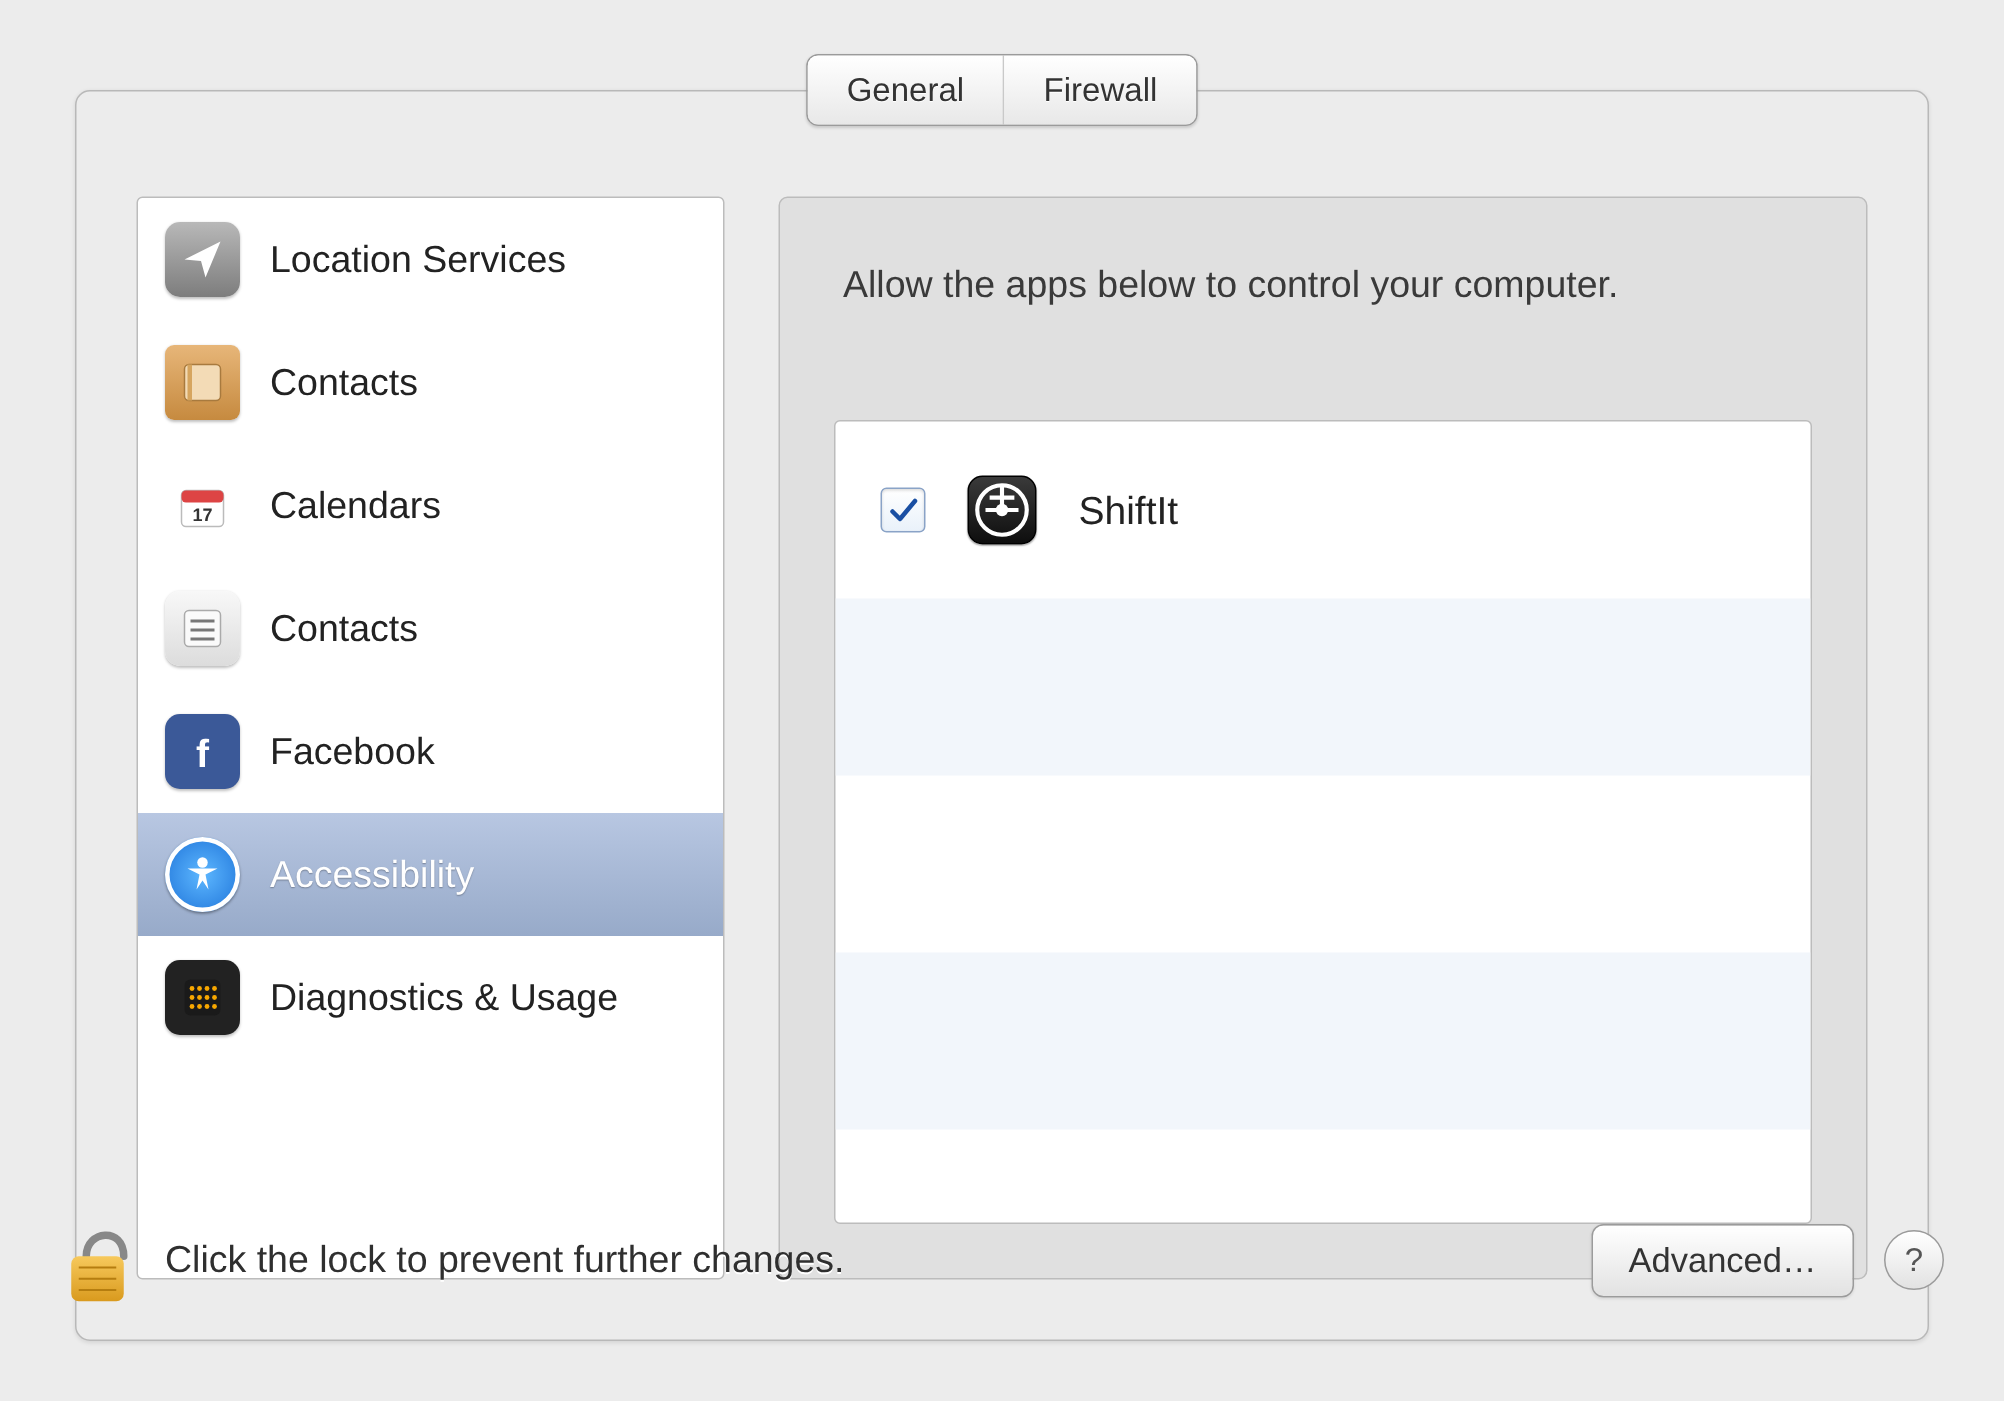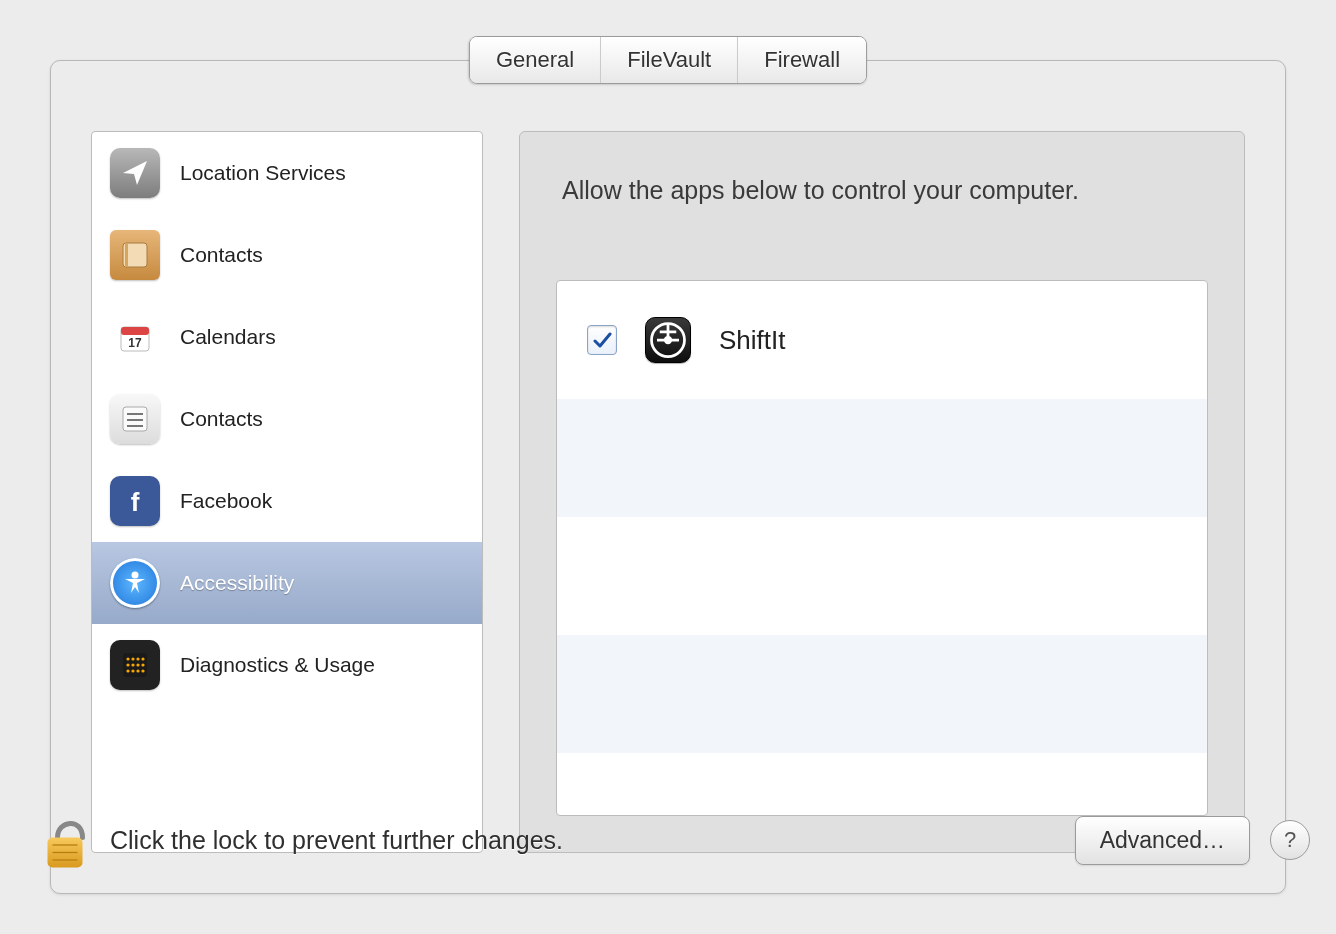--- a/index.html
+++ b/index.html
@@ -44,21 +44,21 @@
 
   .sidebar{
     width:390px;background:#fff;border:1px solid #bcbcbc;border-radius:4px;
     overflow:hidden;
   }
   .side-item{
     display:flex;align-items:center;gap:20px;
     height:82px;padding:0 18px;
     cursor:default;
   }
-  .side-item .lbl{font-size:21px;color:#222;}
+  .side-item .lbl{font-size:25px;color:#222;}
   .side-item.selected{
     background:linear-gradient(#b8c7e2,#97aac9);
   }
   .side-item.selected .lbl{color:#fff;text-shadow:0 1px 1px rgba(0,0,0,.3);}
 
   .icn{width:50px;height:50px;border-radius:10px;display:flex;align-items:center;justify-content:center;box-shadow:0 1px 2px rgba(0,0,0,.25);}
   .icn svg{width:32px;height:32px;}
   .icn.loc{background:linear-gradient(#b8b8b8,#7d7d7d);}
   .icn.con{background:linear-gradient(#e7b679,#c68a3f);border-radius:6px;}
   .icn.cal{background:#fff;box-shadow:none;}
@@ -89,21 +89,21 @@
   .appicn{
     width:44px;height:44px;border-radius:10px;
     background:linear-gradient(#3a3a3a,#0e0e0e);
     display:flex;align-items:center;justify-content:center;
     border:1px solid #000;box-shadow:0 1px 1px rgba(0,0,0,.3);
   }
 
   .appname{font-size:26px;color:#222;}
 
   .footer{
-    position:absolute;left:40px;bottom:64px;right:26px;
+    position:absolute;left:40px;bottom:64px;right:40px;
     display:flex;align-items:center;gap:20px;
   }
   .footer-txt{font-size:25px;color:#2f2f2f;text-shadow:0 1px 0 #fff;}
   .spacer{flex:1;}
   .btn{
     padding:10px 24px;font-size:23px;color:#333;
     border:1px solid #9b9b9b;border-radius:8px;
     background:linear-gradient(#ffffff,#e2e2e2);
     box-shadow:0 1px 2px rgba(0,0,0,.1);cursor:default;
   }
@@ -116,21 +116,20 @@
   }
   .lockicn{width:50px;height:60px;}
 </style>
 </head>
 <body>
 
 <div class="window">
 
   <div class="tabs">
     <div class="tab">General</div>
-    <div class="tab">FileVault</div>
     <div class="tab">Firewall</div>
   </div>
 
   <div class="panel">
     <div class="body">
 
       <div class="sidebar">
 
         <div class="side-item">
           <div class="icn loc">

